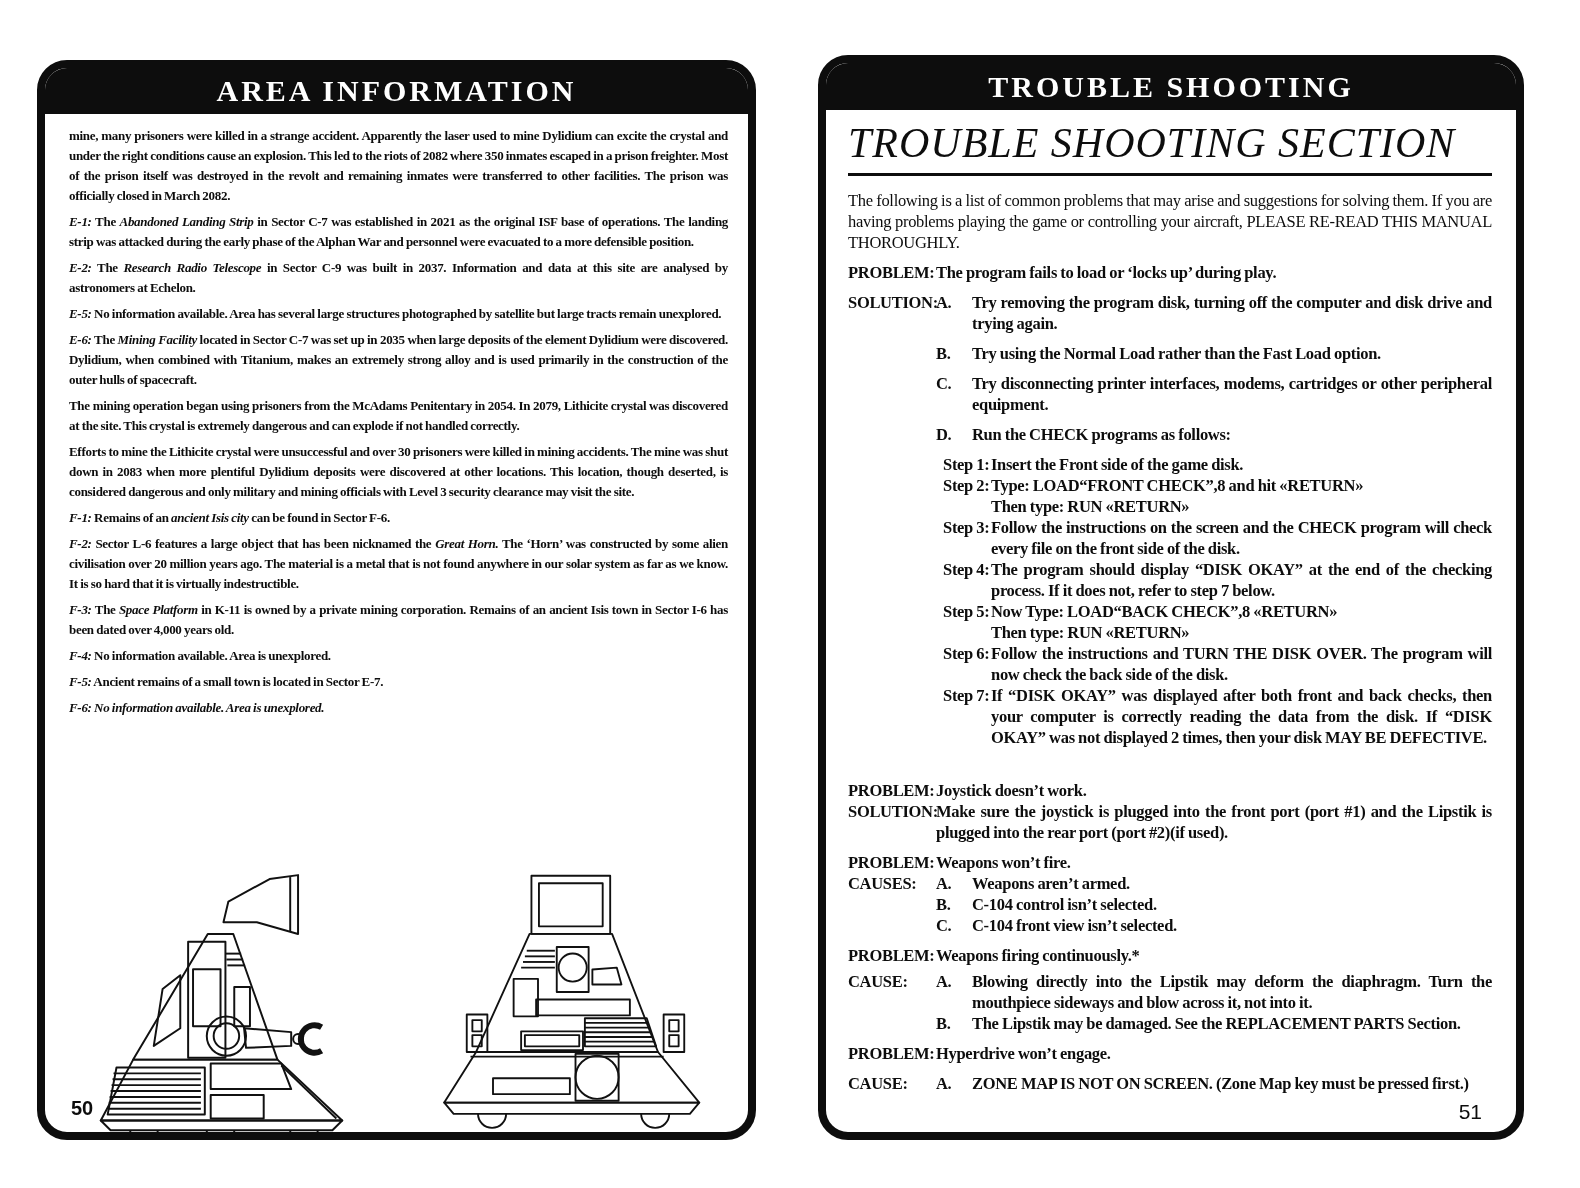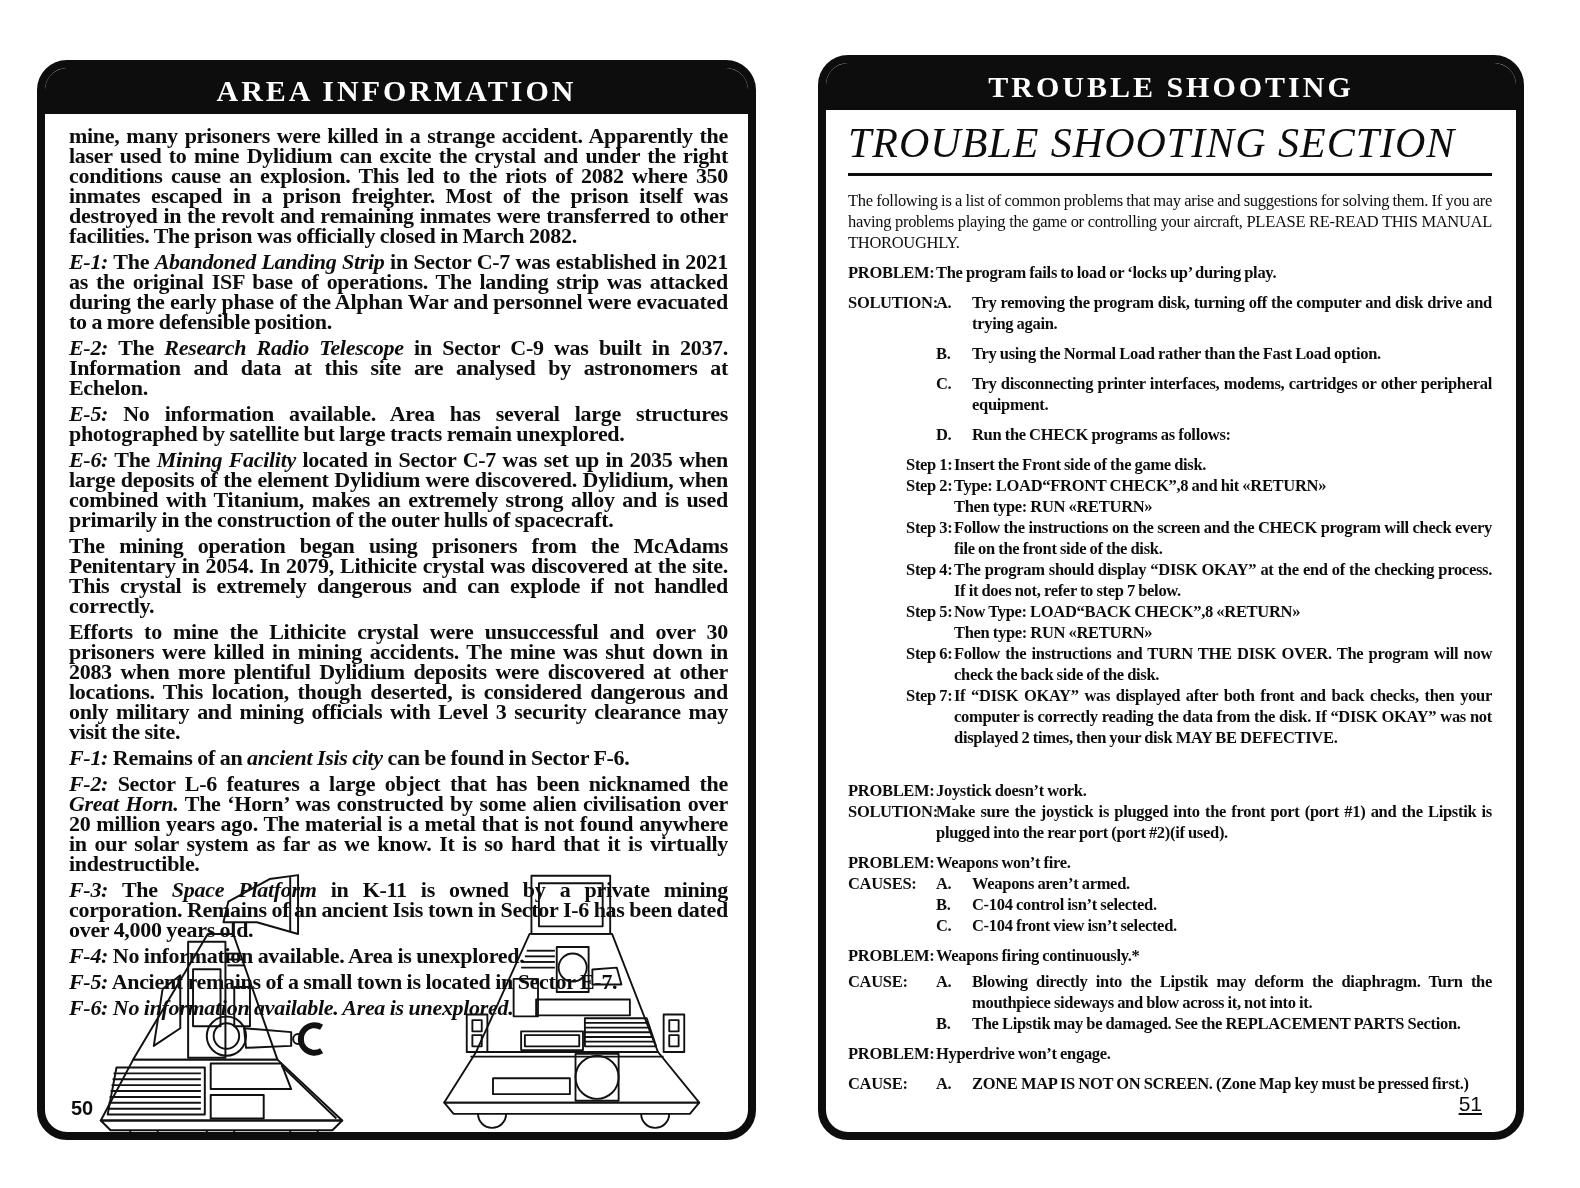--- a/index.html
+++ b/index.html
@@ -17,21 +17,21 @@
   .band{background:#0d0d0d;display:flex;align-items:center;justify-content:center;}
   #left-page .band{height:46px;text-align:center;}
   #right-page .band{height:47px;}
   .band-title{
     color:#ffffff;font-weight:bold;font-size:30px;letter-spacing:3px;
     font-family:"Liberation Serif","DejaVu Serif",serif;
   }
   .left-content{padding:12px 20px 0 24px;position:relative;}
   .right-content{padding:8px 24px 0 22px;position:relative;}
   .para{
-    font-weight:bold;font-size:22px;line-height:20px;margin:0 0 6px 0;
+    font-weight:bold;font-size:13px;line-height:20px;margin:0 0 6px 0;
     text-align:justify;letter-spacing:-0.3px;word-spacing:-0.5px;
   }
   .it{font-style:italic;}
   .section-head{
     font-family:Liberation Serif, serif;
     font-style:italic;font-weight:400;font-size:42px;line-height:46px;
     letter-spacing:1px;margin-top:2px;
   }
   .rule{height:3px;background:#0d0d0d;margin:7px 0 14px 0;}
   .intro{
@@ -39,27 +39,27 @@
     letter-spacing:-0.3px;word-spacing:-0.5px;margin:0;
   }
   .row{
     display:flex;font-weight:bold;font-size:16.5px;line-height:21px;
     letter-spacing:-0.3px;word-spacing:-0.5px;
   }
   .row .lbl{width:88px;flex:none;}
   .row .ltr{width:36px;flex:none;}
   .row .txt{flex:1;white-space:pre-line;text-align:justify;}
   .row.step{padding-left:58px;}
-  .row.step .lbl{width:48px;}
+  .row.step .lbl{width:48px;margin-left:37px;}
   .gap-sm{margin-top:5px;}
   .gap-md{margin-top:9px;}
   .gap-xl{margin-top:32px;}
   .pagenum{position:absolute;font-family:"Liberation Sans","DejaVu Sans",sans-serif;}
   #left-page .pagenum{left:26px;bottom:12px;font-size:20px;font-weight:700;}
-  #right-page .pagenum{right:34px;bottom:16px;font-size:21px;font-weight:400;text-decoration:underline;}
+  #right-page .pagenum{right:34px;bottom:8px;font-size:21px;font-weight:400;}
   .figure{position:absolute;}
   #fig-left{left:44px;top:805px;}
   #fig-right{left:388px;top:800px;}
   svg{display:block;}
 </style>
 </head>
 <body>
 
 <div class="page" id="left-page">
   <div class="band">

